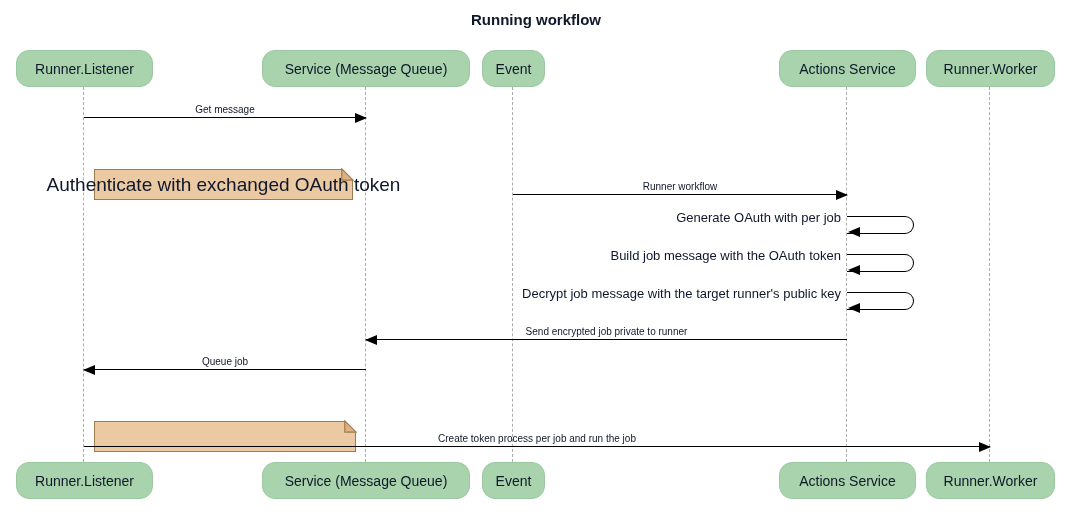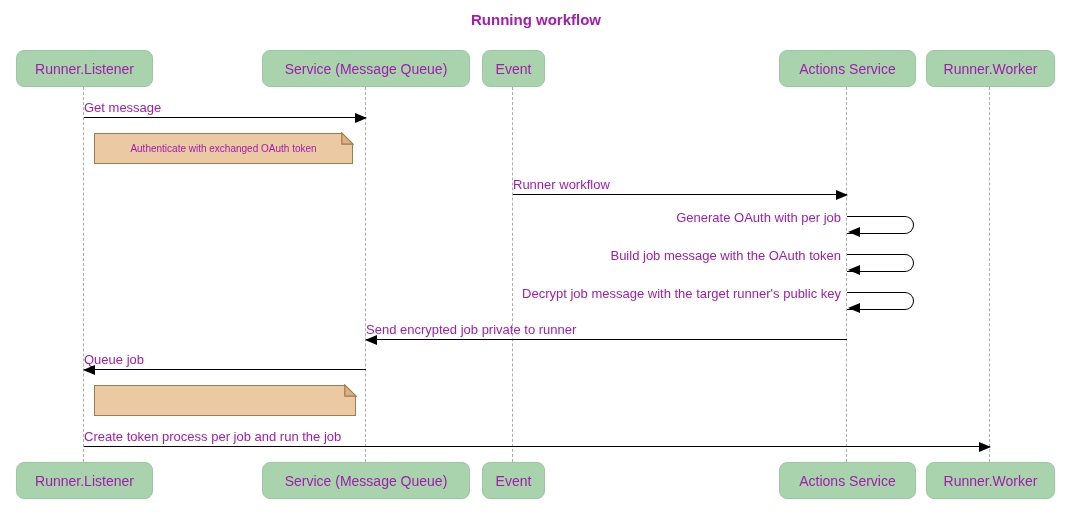--- a/index.html
+++ b/index.html
@@ -2,21 +2,21 @@
 <html style="--participant-fill: #a8d3ac; --participant-border: #9bc8a2; --note-fill: #ebc9a2; --note-border: #9e7c4f; --note-fold: #ddb183; --lifeline: #adadad; --arrow: #000000;"><head>
 <meta charset="utf-8">
 <style>
   html, body { margin: 0; padding: 0; background: #ffffff; }
   .canvas {
     position: relative;
     width: 1072px;
     height: 523px;
     background: #ffffff;
     font-family: "Liberation Sans", sans-serif;
-    color: #a21caf;
+    color: #0f172a;
     overflow: hidden;
   }
   .diagram-title {
     position: absolute;
     top: 11px; left: 0; right: 0;
     text-align: center;
     font-size: 15px;
     font-weight: bold;
   }
   .lifeline {
@@ -24,35 +24,35 @@
     top: 87px;
     height: 375px;
     width: 0;
     border-left: 1.6px dashed var(--lifeline, #adadad);
   }
   .participant {
     position: absolute;
     height: 37px;
     background: var(--participant-fill, #a8d3ac);
     border: 1px solid var(--participant-border, #9bc8a2);
-    border-radius: 8px;
+    border-radius: 13px;
     display: flex;
     align-items: center;
     justify-content: center;
     font-size: 14px;
     box-sizing: border-box;
     white-space: nowrap;
   }
   .msg { position: absolute; height: 0; }
   .msg-label {
     position: absolute;
     left: 0; right: 0;
     bottom: 3px;
-    text-align: left;
-    font-size: 13px;
+    text-align: center;
+    font-size: 10px;
     white-space: nowrap;
     margin-top: 24px;
   }
   .msg-line {
     position: absolute;
     left: 0; right: 0; top: -1px;
     border-top: 1.6px solid var(--arrow, #000);
   }
   .msg.dir-right .arrowhead {
     position: absolute;
@@ -97,23 +97,24 @@
     border-top: 5px solid transparent;
     border-bottom: 5px solid transparent;
   }
   .note {
     position: absolute;
     background: var(--note-fill, #ebc9a2);
     border: 1.6px solid var(--note-border, #9e7c4f);
     display: flex;
     align-items: center;
     justify-content: center;
-    font-size: 10px;
+    font-size: 19px;
     box-sizing: border-box;
     white-space: nowrap;
+    margin-top: 36px;
   }
   .note-fold {
     position: absolute;
     top: -1.6px; right: -1.6px;
   }
   .note-fold .flap { stroke: var(--note-border, #9e7c4f); }
 </style>
 </head>
 <body>
 

